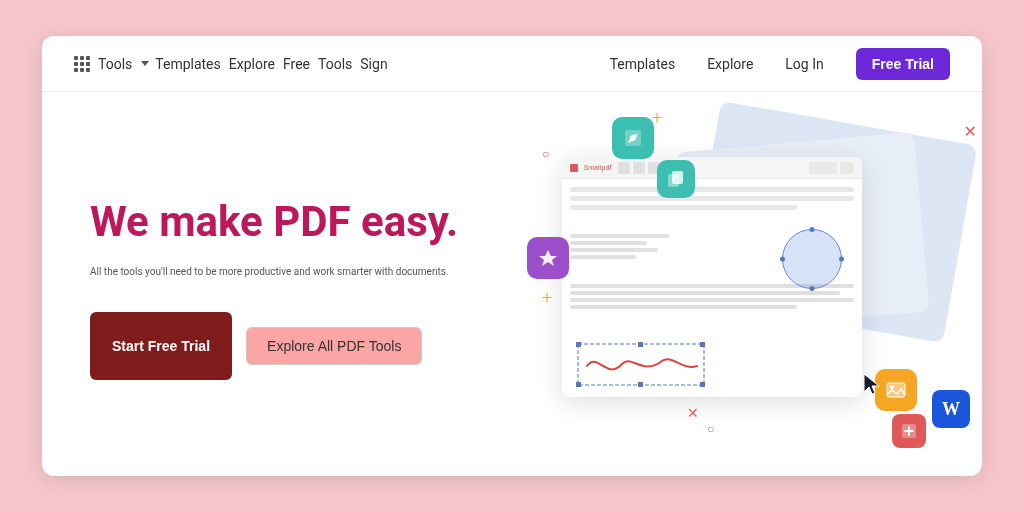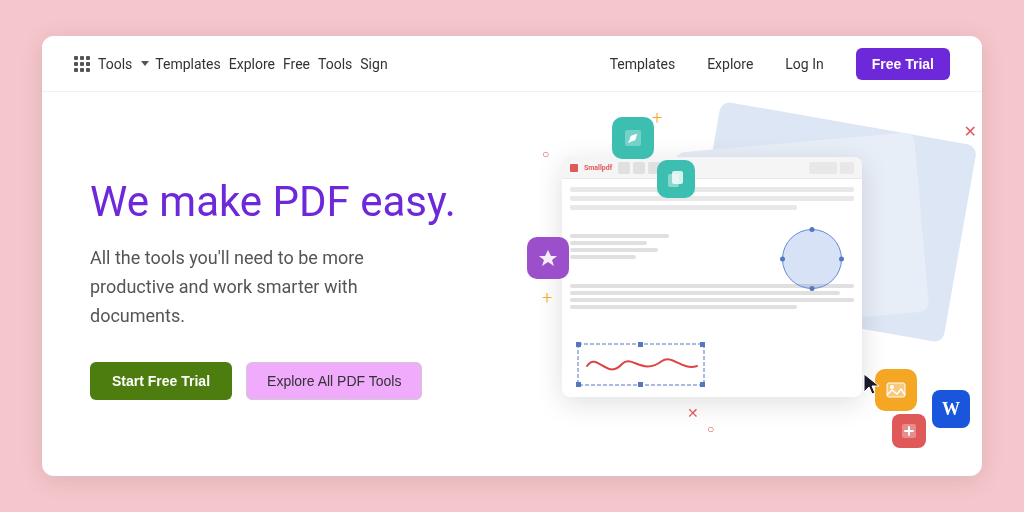--- a/index.html
+++ b/index.html
@@ -109,49 +109,49 @@
     .left-panel {
       padding: 50px 48px 40px 48px;
       width: 480px;
       flex-shrink: 0;
       display: flex;
       flex-direction: column;
       justify-content: center;
     }
     .hero-title {
       font-size: 42px;
-      font-weight: 400;
-      color: #6d28d9;
+      font-weight: 700;
+      color: #be185d;
       line-height: 1.15;
       margin-bottom: 18px;
     }
     .hero-subtitle {
-      font-size: 18px;
+      font-size: 10px;
       color: #555;
       line-height: 1.6;
       margin-bottom: 32px;
       max-width: 360px;
     }
     .hero-buttons {
       display: flex;
       gap: 14px;
       align-items: center;
     }
     .btn-primary {
-      background: #4d7c0f;
+      background: #7f1d1d;
       color: white;
       border: none;
       border-radius: 6px;
-      padding: 11px 22px;
+      padding: 26px 22px;
       font-size: 14px;
       font-weight: 600;
       cursor: pointer;
     }
     .btn-secondary {
-      background: #f0abfc;
+      background: #fca5a5;
       color: #333;
       border: 1.5px solid #ccc;
       border-radius: 6px;
       padding: 10px 20px;
       font-size: 14px;
       font-weight: 500;
       cursor: pointer;
     }
 
     
@@ -392,21 +392,21 @@
 
     <div class="right-panel">
 
       <div class="bg-card-1"></div>
       <div class="bg-card-2"></div>
 
       <div class="pdf-editor-card">
         <div class="pdf-editor-toolbar">
           <div class="toolbar-logo">
             <div class="logo-dot"></div>
-            <span style="font-size:7px;color:#e05959;font-weight:700;margin-left:2px;">Smallpdf</span>
+            <span style="font-size:7px;color:#e05959;font-weight:400;margin-left:2px;">Smallpdf</span>
           </div>
           <div class="toolbar-tools">
             <div class="toolbar-tool-btn"></div>
             <div class="toolbar-tool-btn"></div>
             <div class="toolbar-tool-btn"></div>
           </div>
           <div class="toolbar-right-btns">
             <div class="toolbar-tool-btn" style="width:28px;background:#e8e8e8;"></div>
             <div class="toolbar-tool-btn" style="width:14px;background:#e8e8e8;"></div>
           </div>

